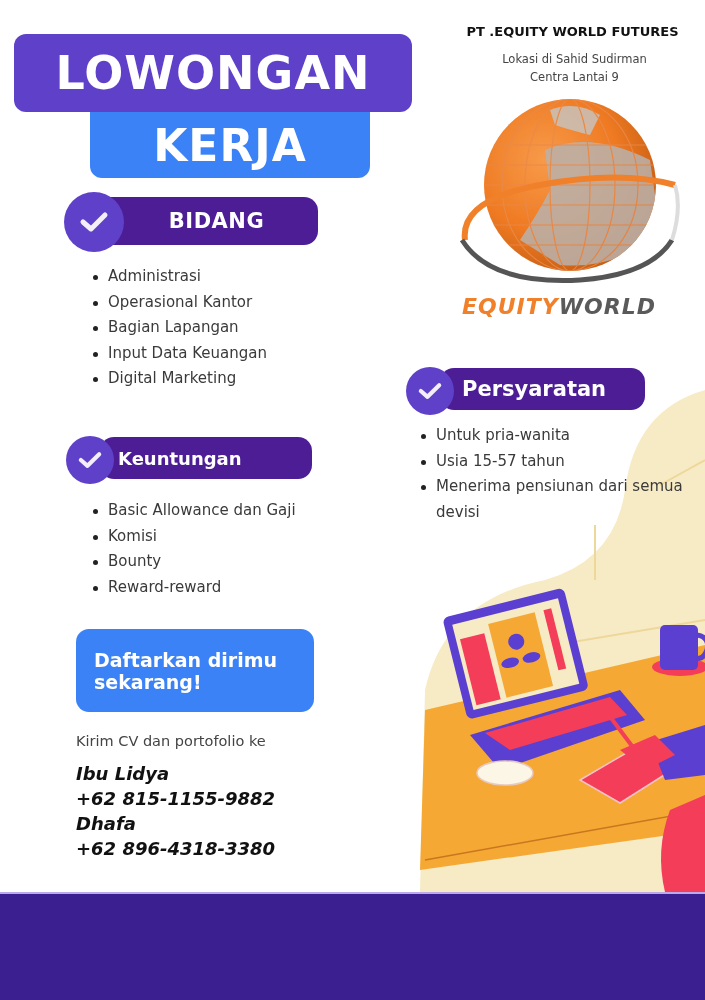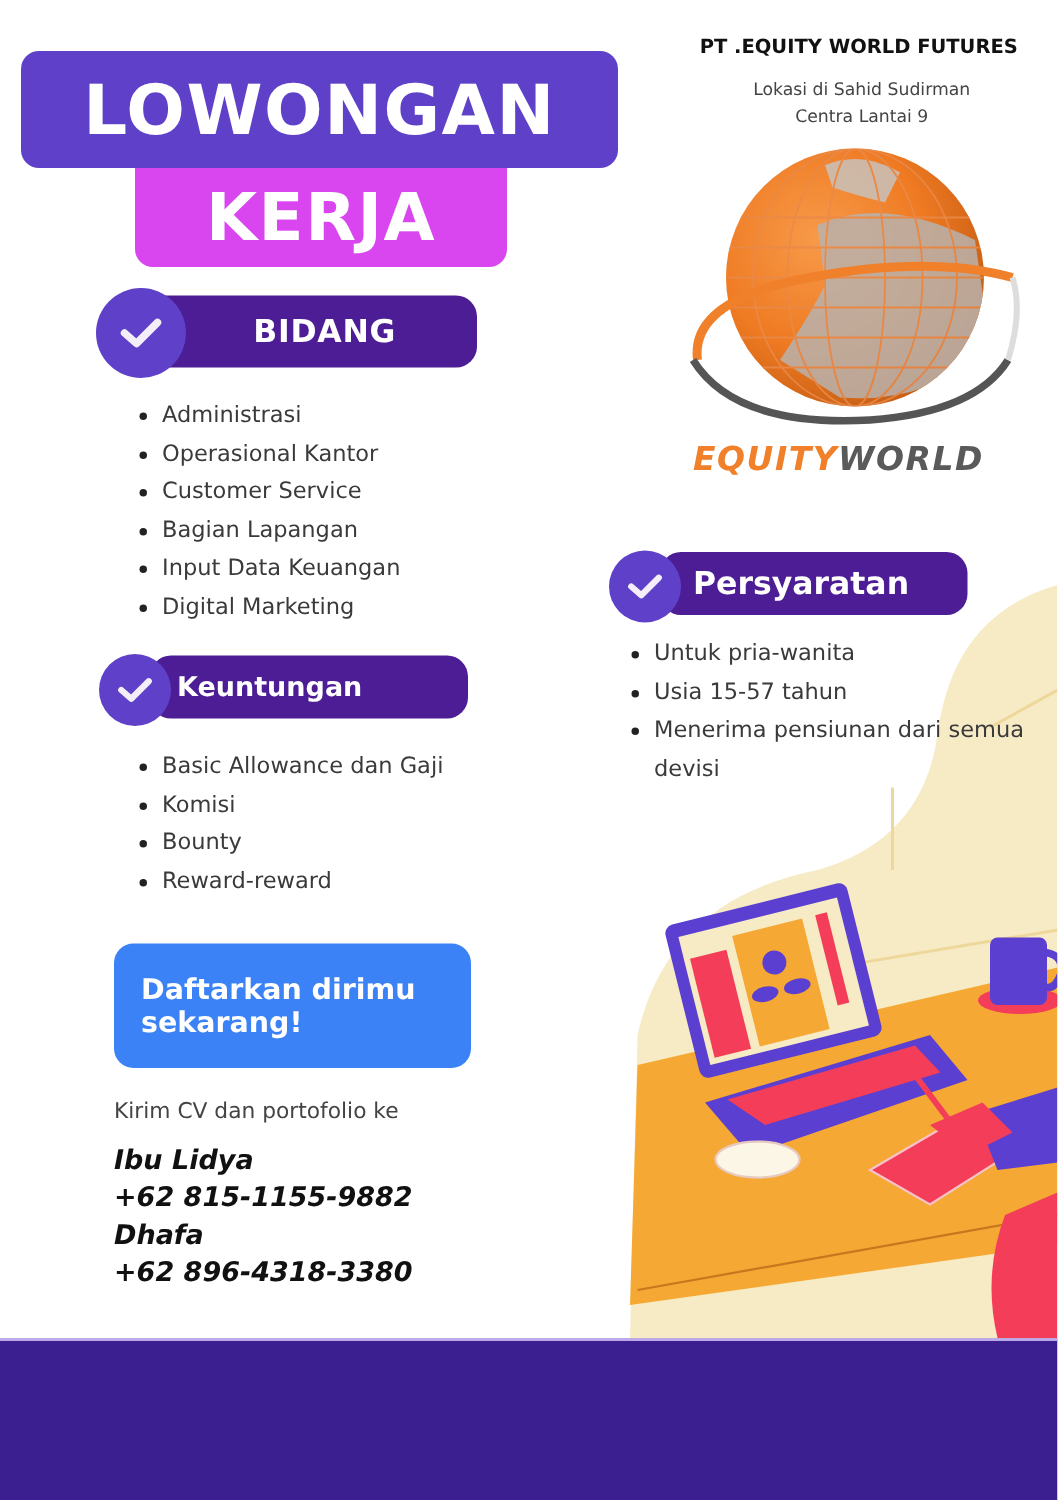--- a/index.html
+++ b/index.html
@@ -10,22 +10,22 @@
 
   
   .title-top {
     left: 14px; top: 34px; width: 398px; height: 78px;
     background: #5f41c9; border-radius: 12px;
     display: flex; align-items: center; justify-content: center;
     color: #fff; font-family: "DejaVu Sans", sans-serif; font-weight: bold;
     font-size: 46px; letter-spacing: 1px;
   }
   .title-bottom {
-    left: 90px; top: 112px; width: 248px; height: 66px;
-    background: #d946ef; border-radius: 0 0 12px 12px;
+    left: 90px; top: 112px; width: 280px; height: 66px;
+    background: #3b82f6; border-radius: 0 0 12px 12px;
     display: flex; align-items: center; justify-content: center;
     color: #fff; font-weight: bold; font-size: 44px; letter-spacing: 1px;
   }
 
   
   .pill {
     background: #4c1d95; border-radius: 14px; height: 48px;
     display: flex; align-items: center;
     color: #fff; font-weight: bold;
   }
@@ -124,21 +124,20 @@
 </div>
 <div class="abs check" style="left:64px; top:192px;">
   <svg width="30" height="24" viewBox="0 0 30 24">
       <path d="M4 12 L12 19 L26 5" stroke="#f3eef8" stroke-width="5" fill="none" stroke-linecap="round" stroke-linejoin="round"></path>
     </svg>
 </div>
 
 <ul class="abs bullets" style="left:86px; top:264px;">
   <li>Administrasi</li>
   <li>Operasional Kantor</li>
-  <li>Customer Service</li>
   <li>Bagian Lapangan</li>
   <li>Input Data Keuangan</li>
   <li>Digital Marketing</li>
 </ul>
 
 <div class="abs pill" style="left:100px; top:437px; width:212px; height:42px; padding-left:18px; font-size:18px;">
   <span>Keuntungan</span>
 </div>
 <div class="abs check sm" style="left:66px; top:436px;">
   <svg width="26" height="20" viewBox="0 0 30 24">

